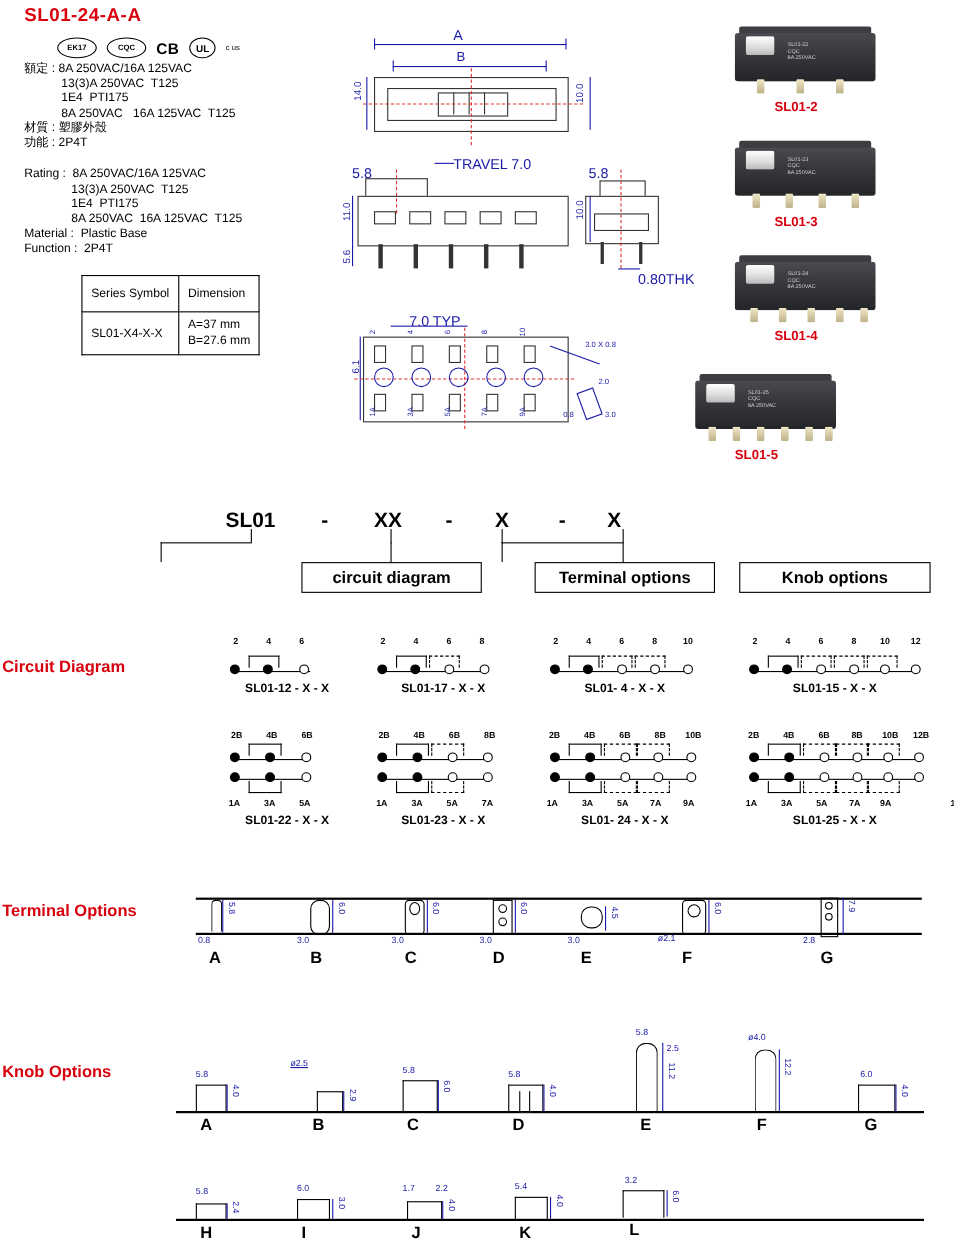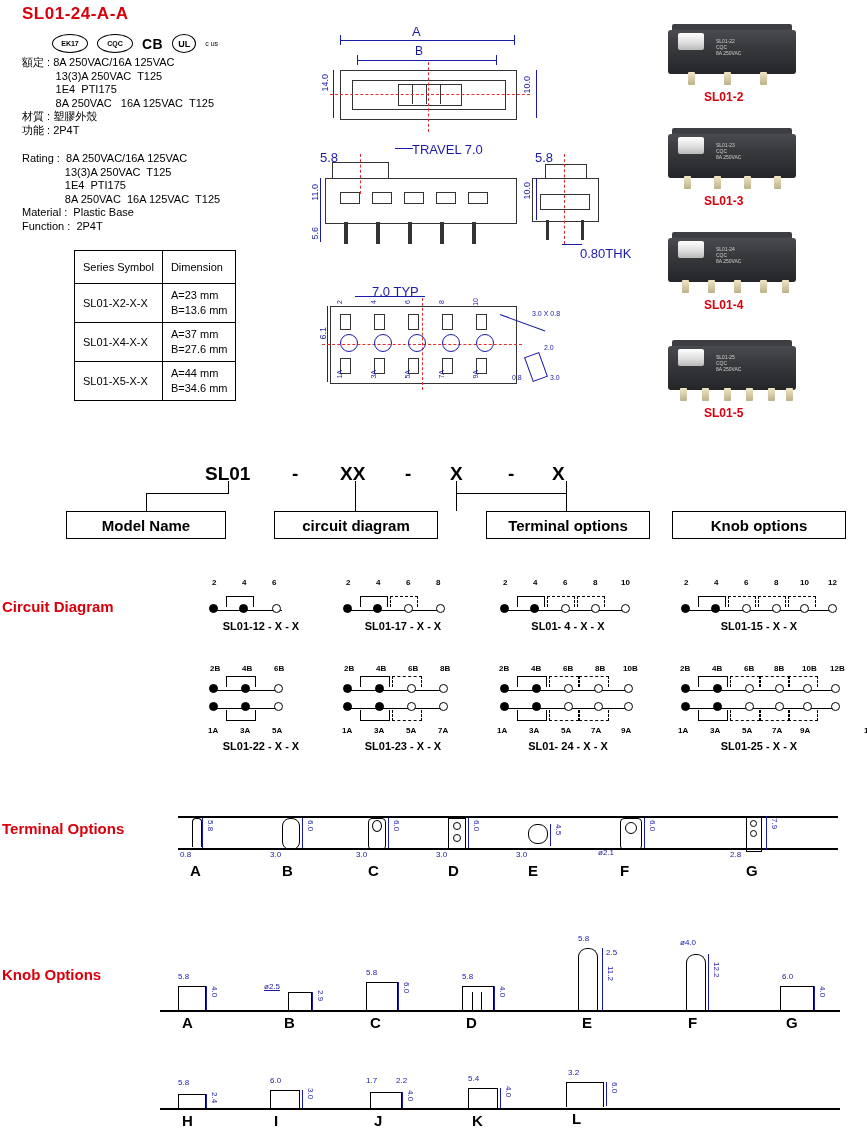--- a/index.html
+++ b/index.html
@@ -92,33 +92,23 @@
 Material :  Plastic Base
 Function :  2P4T</div>
 
 <table class="abs" id="dim-table">
   <tbody>
       <tr>
     <th>Series Symbol</th>
     <th>Dimension</th>
   </tr>
   <tr>
-    <td>SL01-X2-X-X</td>
-    <td class="dim-cell">A=23 mm
-B=13.6 mm</td>
-  </tr>
-  <tr>
     <td>SL01-X4-X-X</td>
     <td class="dim-cell">A=37 mm
 B=27.6 mm</td>
-  </tr>
-  <tr>
-    <td>SL01-X5-X-X</td>
-    <td class="dim-cell">A=44 mm
-B=34.6 mm</td>
   </tr>
 </tbody>
   </table>
 
 <div class="abs" id="drawings">
 
   <div class="dlabel" style="left:112px;top:2px;font-size:13px;">A</div>
   <div class="dwg-line" style="left:40px;top:18px;width:175px;height:1px;"></div>
   <div class="dwg-line" style="left:40px;top:13px;width:1px;height:10px;"></div>
   <div class="dwg-line" style="left:214px;top:13px;width:1px;height:10px;"></div>
@@ -262,21 +252,21 @@
 8A 250VAC</div>
     <div class="pin" style="left:14px;top:48px;"></div>
     <div class="pin" style="left:40px;top:48px;"></div>
     <div class="pin" style="left:66px;top:48px;"></div>
     <div class="pin" style="left:92px;top:48px;"></div>
     <div class="pin" style="left:114px;top:48px;"></div>
   </div>
   <div class="photo-name">SL01-4</div>
 </div>
 
-<div class="photo-wrap" style="left:668px;top:340px;">
+<div class="photo-wrap" style="left:632px;top:340px;">
   <div class="photo">
     <div class="photo-top"></div>
     <div class="photo-body"></div>
     <div class="photo-knob"></div>
     <div class="photo-label">SL01-25
 CQC
 8A 250VAC</div>
     <div class="pin" style="left:12px;top:48px;"></div>
     <div class="pin" style="left:34px;top:48px;"></div>
     <div class="pin" style="left:56px;top:48px;"></div>
@@ -302,21 +292,20 @@
 
   <div class="pn-rule" style="left:355px;top:38px;width:1px;height:18px;"></div>
   <div class="pn-rule" style="left:355px;top:26px;width:1px;height:13px;"></div>
 
   <div class="pn-rule" style="left:456px;top:38px;width:1px;height:18px;"></div>
   <div class="pn-rule" style="left:456px;top:26px;width:1px;height:13px;"></div>
   <div class="pn-rule" style="left:456px;top:38px;width:110px;height:1px;"></div>
   <div class="pn-rule" style="left:566px;top:26px;width:1px;height:13px;"></div>
   <div class="pn-rule" style="left:566px;top:38px;width:1px;height:18px;"></div>
 
-  <div class="pn-box" style="left:66px;top:56px;width:158px;">Model  Name</div>
   <div class="pn-box" style="left:274px;top:56px;width:162px;">circuit diagram</div>
   <div class="pn-box" style="left:486px;top:56px;width:162px;">Terminal options</div>
   <div class="pn-box" style="left:672px;top:56px;width:172px;">Knob options</div>
 </div>
 
 <div class="sect-head" style="left:2px;top:598px;">Circuit Diagram</div>
 <div class="sect-head" style="left:2px;top:820px;">Terminal Options</div>
 <div class="sect-head" style="left:2px;top:966px;">Knob Options</div>
 
 <div class="cd" style="left:196px;top:578px;">
@@ -570,21 +559,21 @@
 
 <div class="abs" style="left:168px;top:962px;width:80px;height:70px;">
   <div class="shape" style="left:10px;top:24px;width:26px;height:24px;border-bottom:none;"></div>
   <div class="mtxt" style="left:10px;top:10px;">5.8</div>
   <div class="mtxt-v" style="left:42px;top:24px;">4.0</div>
   <div class="mline" style="left:38px;top:24px;width:1px;height:24px;"></div>
   <div class="opt-letter" style="left:14px;top:52px;">A</div>
 </div>
 <div class="abs" style="left:258px;top:962px;width:86px;height:70px;">
   <div class="shape" style="left:30px;top:30px;width:22px;height:18px;border-bottom:none;"></div>
-  <div class="mtxt" style="left:6px;top:20px;text-decoration:underline;">ø2.5</div>
+  <div class="mtxt" style="left:6px;top:0;text-decoration:underline;">ø2.5</div>
   <div class="mtxt-v" style="left:58px;top:28px;">2.9</div>
   <div class="mline" style="left:54px;top:30px;width:1px;height:18px;"></div>
   <div class="opt-letter" style="left:26px;top:52px;">B</div>
 </div>
 <div class="abs" style="left:356px;top:962px;width:86px;height:70px;">
   <div class="shape" style="left:10px;top:20px;width:30px;height:28px;border-bottom:none;"></div>
   <div class="mtxt" style="left:10px;top:6px;">5.8</div>
   <div class="mtxt-v" style="left:46px;top:20px;">6.0</div>
   <div class="mline" style="left:42px;top:20px;width:1px;height:28px;"></div>
   <div class="opt-letter" style="left:14px;top:52px;">C</div>

